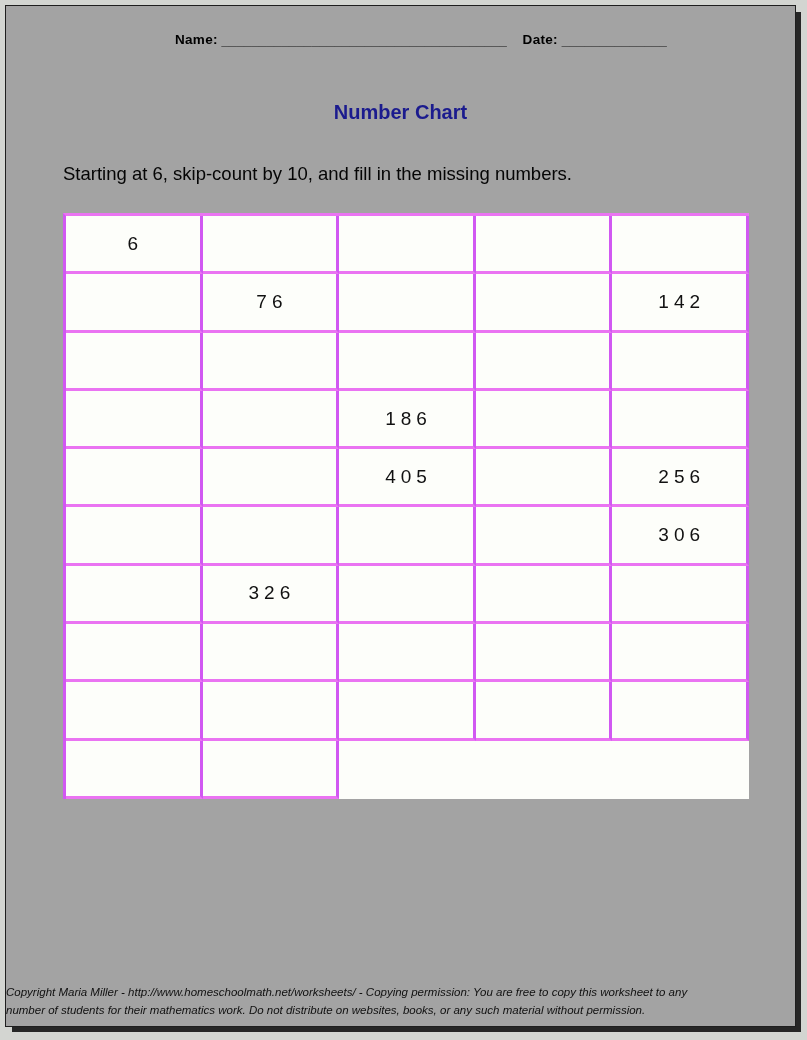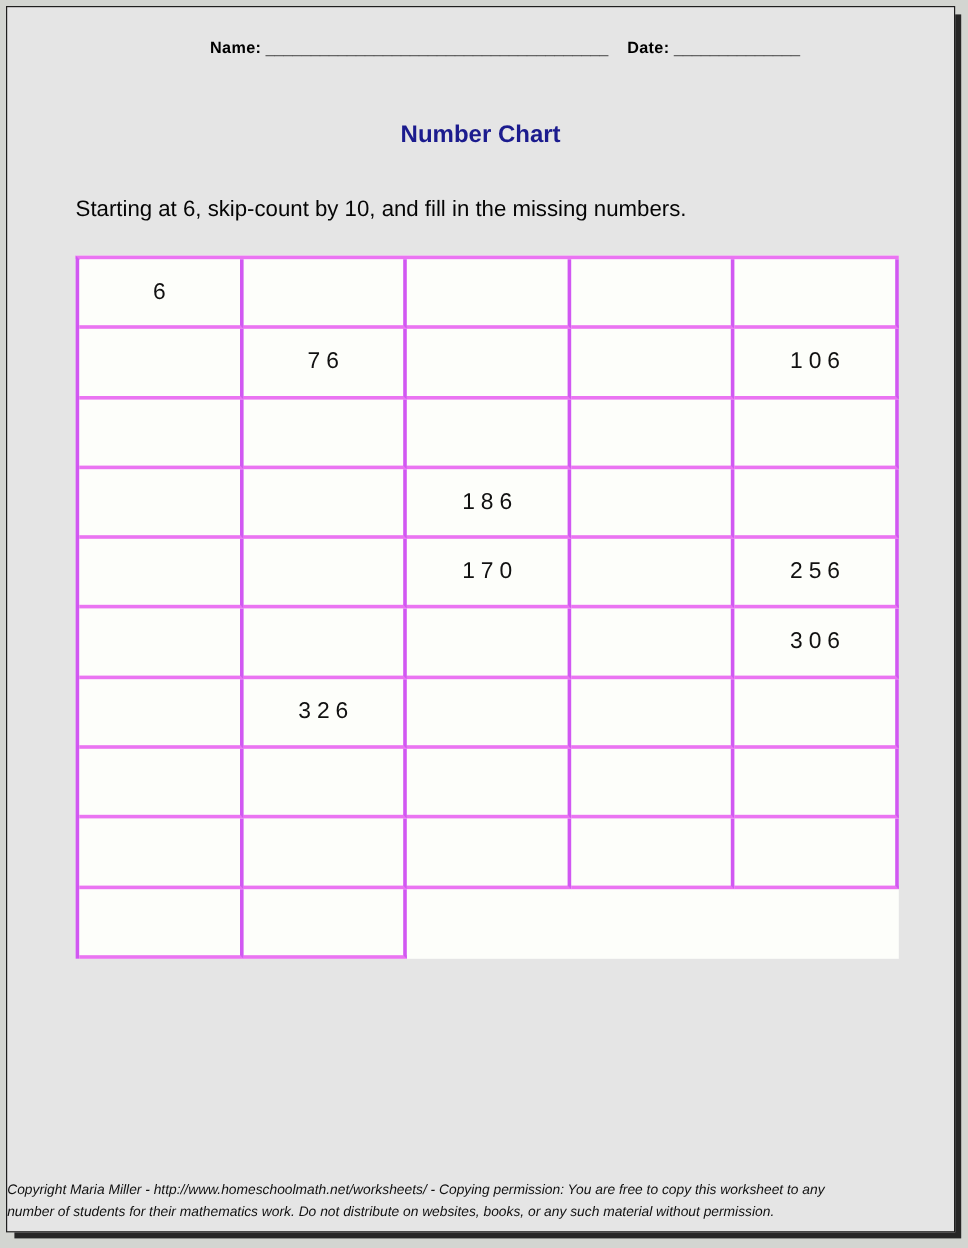--- a/index.html
+++ b/index.html
@@ -7,21 +7,21 @@
     width: 807px; height: 1040px;
     background: #d3d5d1;
     font-family: "Liberation Sans", sans-serif;
     overflow: hidden;
     position: relative;
   }
   .page {
     position: absolute;
     left: 5px; top: 5px;
     width: 791px; height: 1022px;
-    background: #e5e5e5;
+    background: #a3a3a3;
     border: 1px solid #1e1e1e;
     box-shadow: 6px 6px 0 -1px #262626;
   }
   .header-line {
     position: absolute;
     left: 169px; top: 26px;
     font-size: 13.5px;
     color: #000;
     white-space: nowrap;
   }
@@ -95,34 +95,34 @@
   <div class="grid">
       <div class="cell">6</div>
       <div class="cell"></div>
       <div class="cell"></div>
       <div class="cell"></div>
       <div class="cell"></div>
       <div class="cell"></div>
       <div class="cell">76</div>
       <div class="cell"></div>
       <div class="cell"></div>
-      <div class="cell">106</div>
+      <div class="cell">142</div>
       <div class="cell"></div>
       <div class="cell"></div>
       <div class="cell"></div>
       <div class="cell"></div>
       <div class="cell"></div>
       <div class="cell"></div>
       <div class="cell"></div>
       <div class="cell">186</div>
       <div class="cell"></div>
       <div class="cell"></div>
       <div class="cell"></div>
       <div class="cell"></div>
-      <div class="cell">170</div>
+      <div class="cell">405</div>
       <div class="cell"></div>
       <div class="cell">256</div>
       <div class="cell"></div>
       <div class="cell"></div>
       <div class="cell"></div>
       <div class="cell"></div>
       <div class="cell">306</div>
       <div class="cell"></div>
       <div class="cell">326</div>
       <div class="cell"></div>

